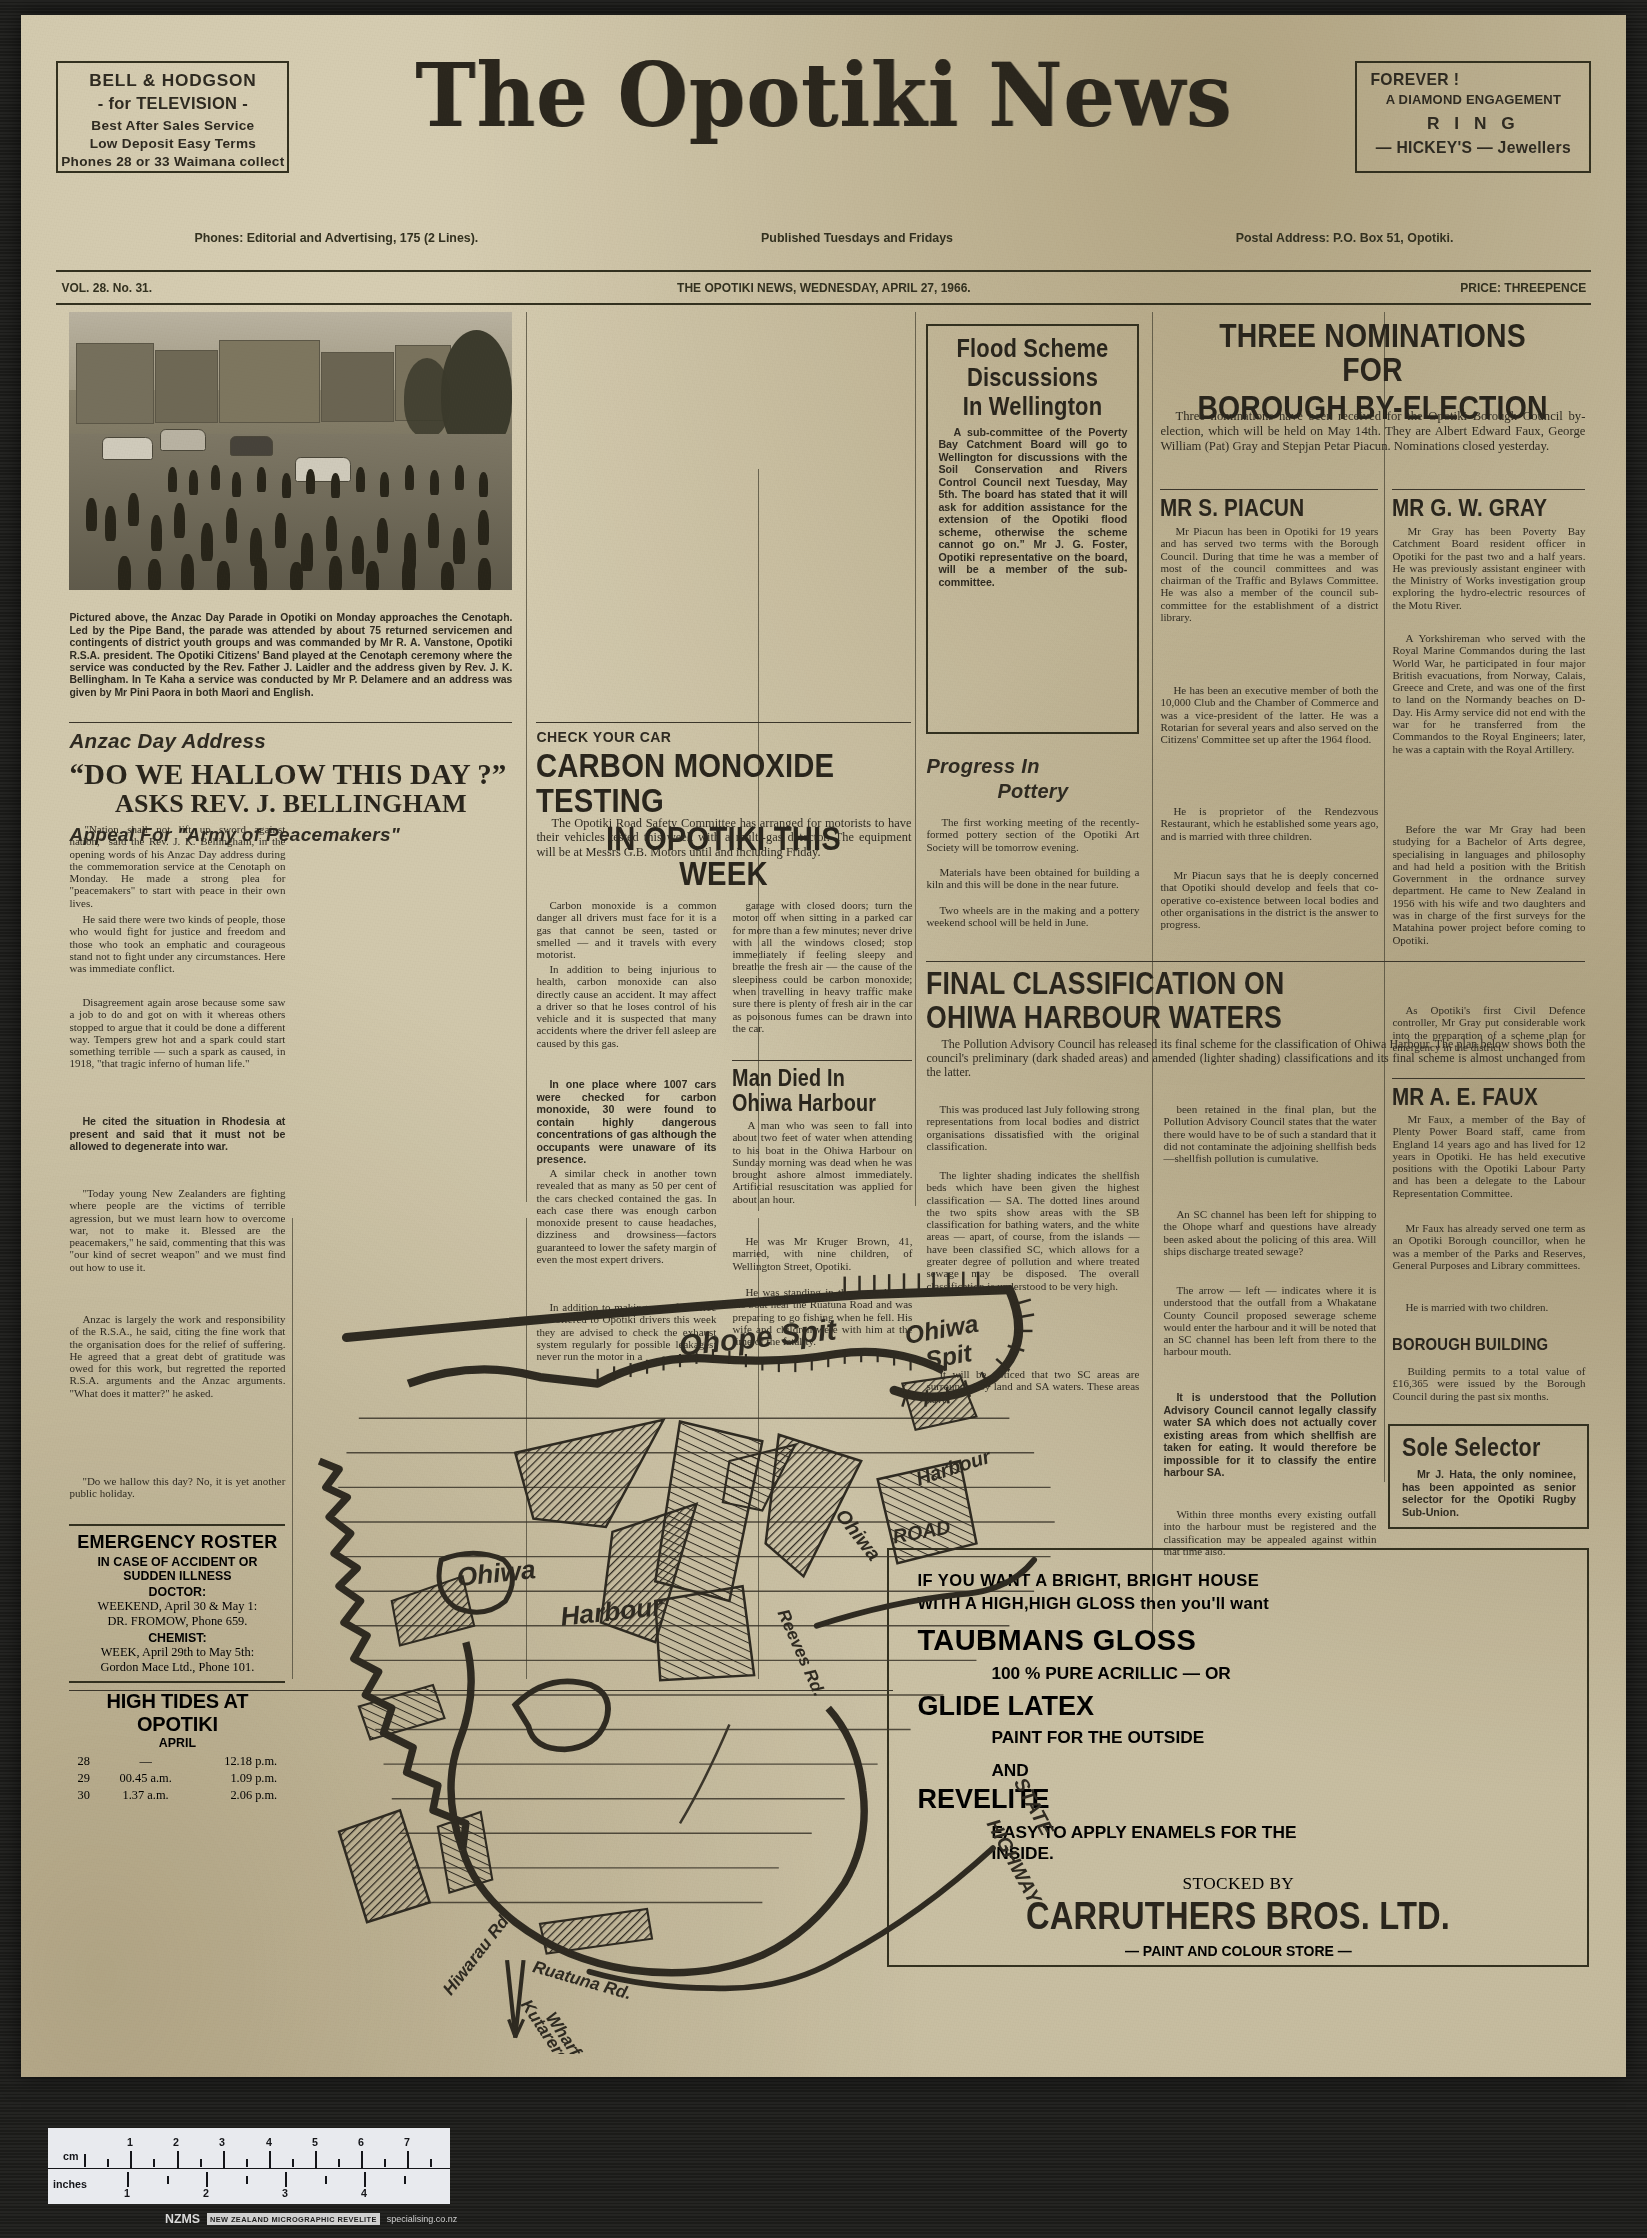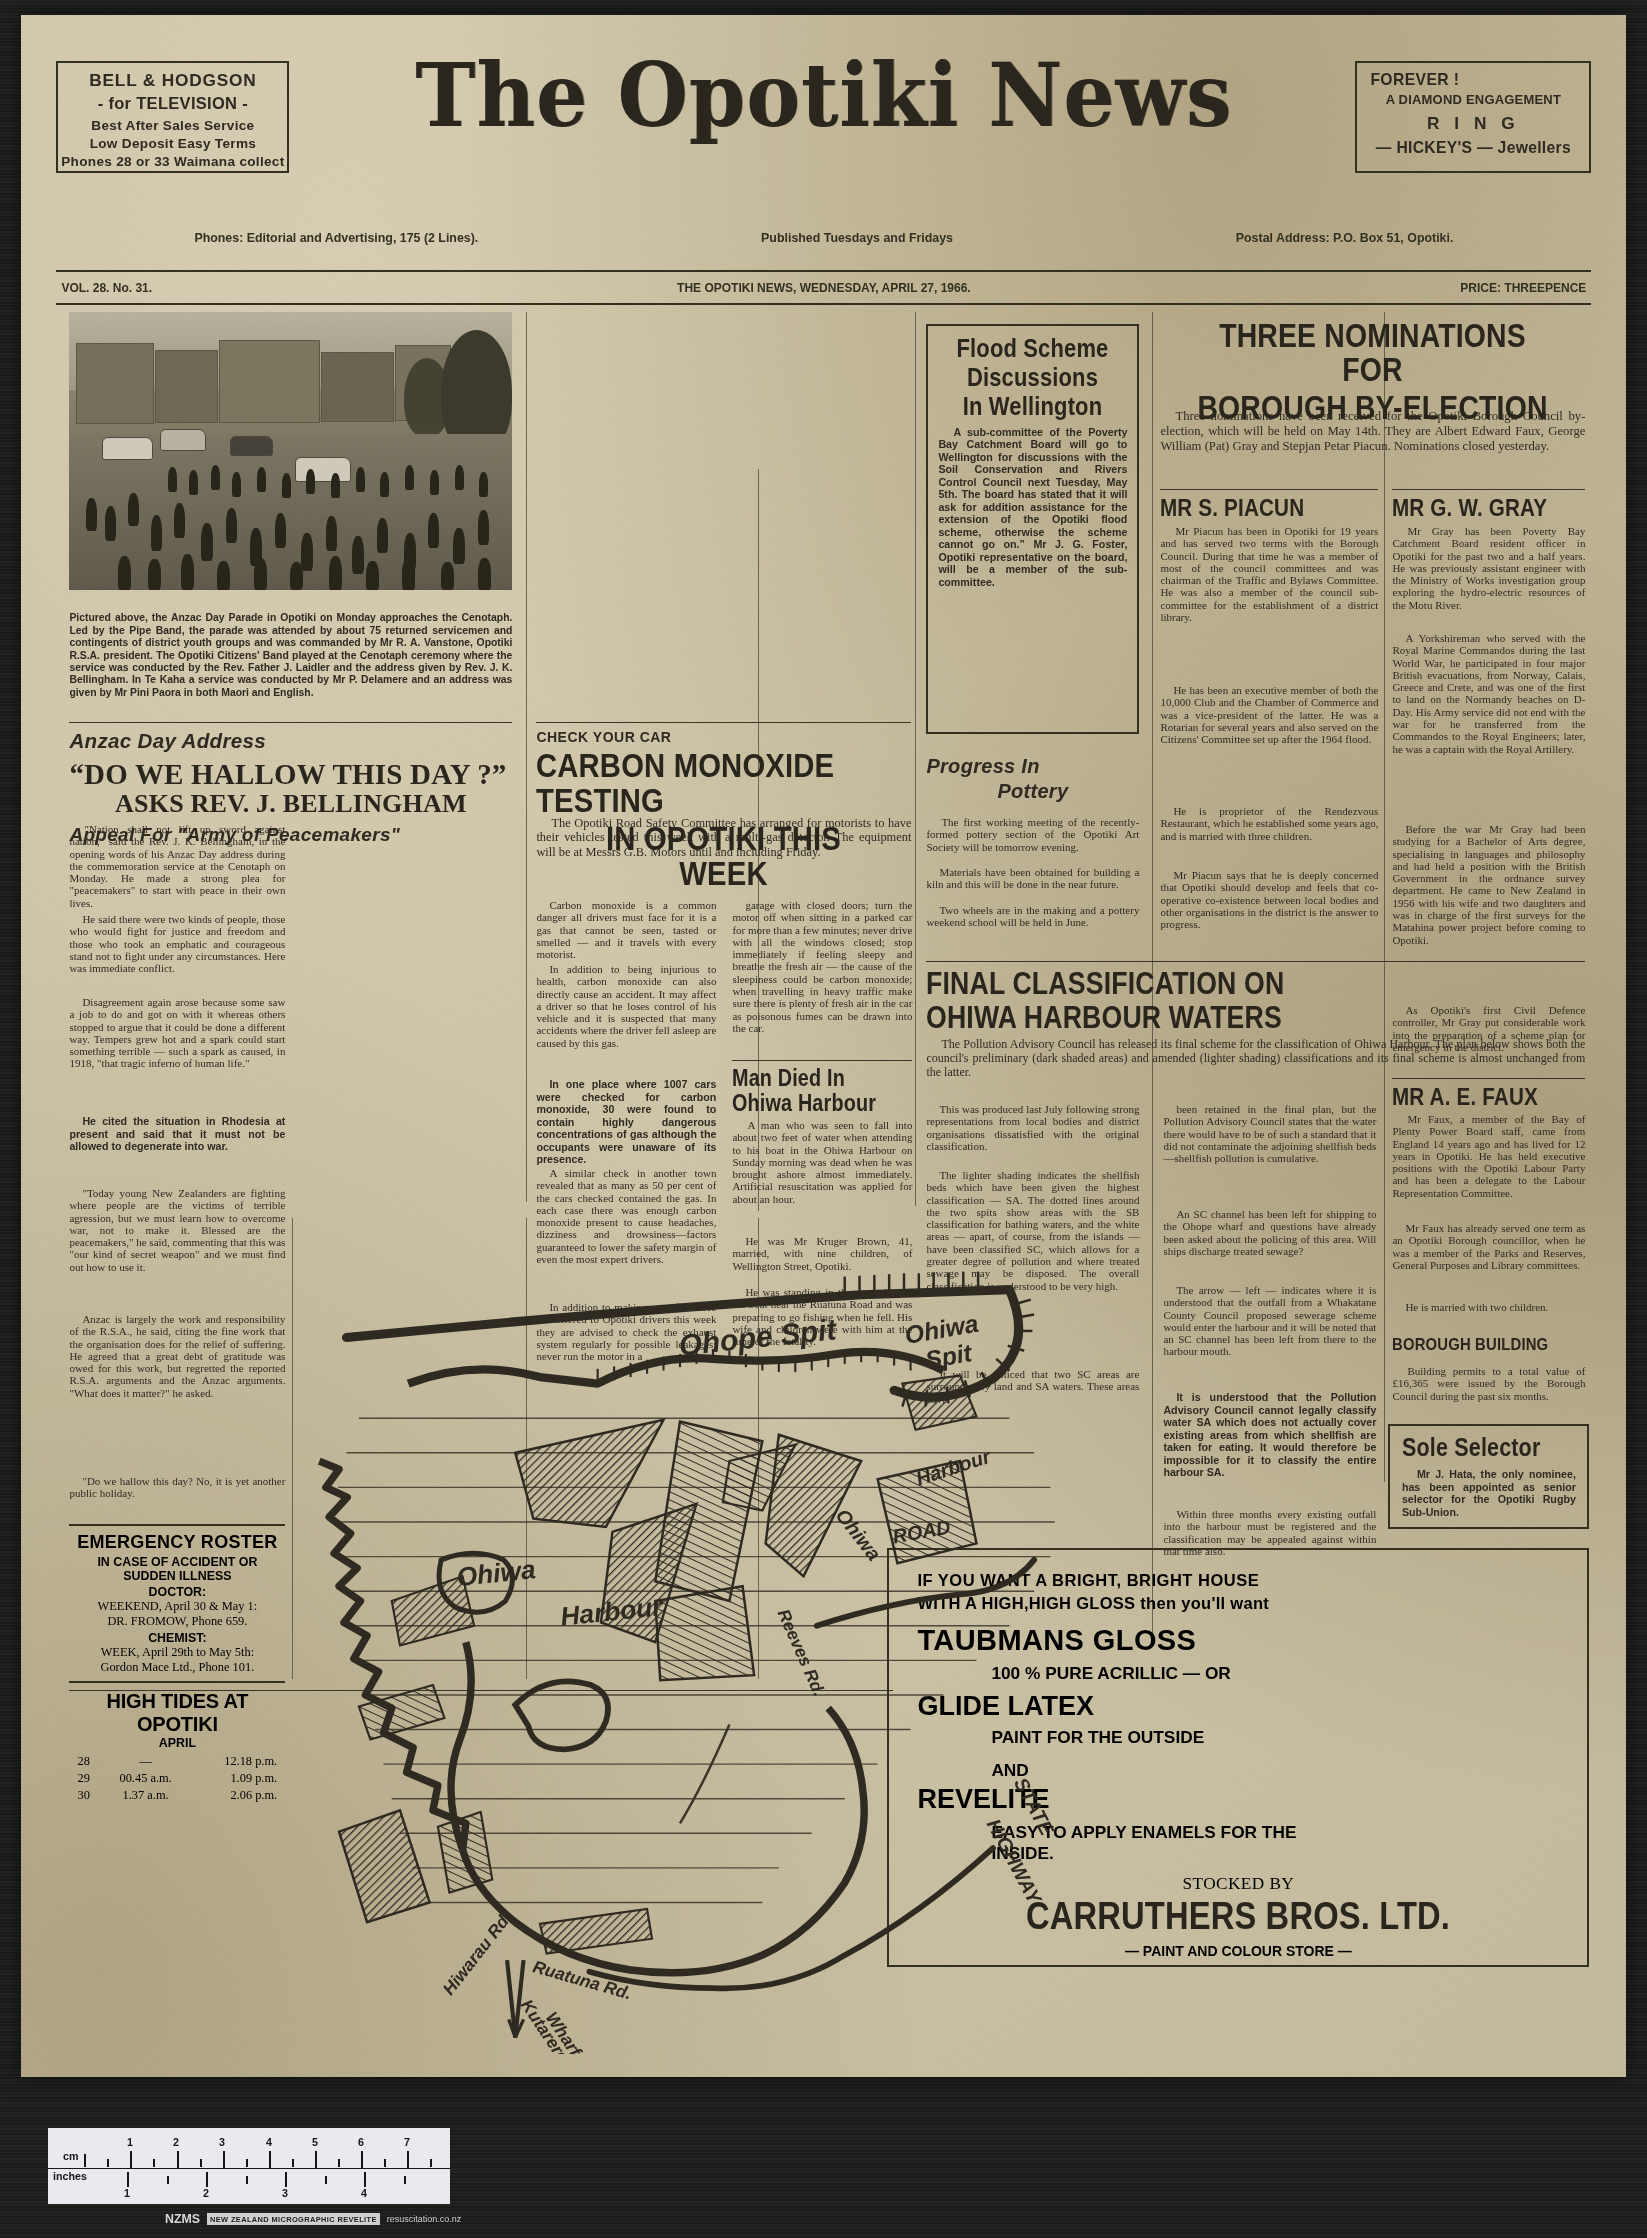--- a/index.html
+++ b/index.html
@@ -659,36 +659,36 @@
       <span class="tk" style="left:290px;top:26px;height:8.2px;"></span>
       <span class="tk" style="left:313px;top:18px;height:16.5px;"></span>
       <span class="num" style="left:310px;top:3.3px;">6</span>
       <span class="tk" style="left:336px;top:26px;height:8.2px;"></span>
       <span class="tk" style="left:359px;top:18px;height:16.5px;"></span>
       <span class="num" style="left:356px;top:3.3px;">7</span>
       <span class="tk" style="left:382px;top:26px;height:8.2px;"></span>
     </div>
     <div style="position:absolute;left:0;right:0;top:40px;height:0.8px;background:#15161a;"></div>
     <div class="tickrow" style="top:41px;">
-      <span class="unit" style="left:5px;top:1px;">inches</span>
+      <span class="unit" style="left:5px;top:9px;">inches</span>
       <span class="tk" style="left:79px;top:3.3px;height:15px;"></span>
       <span class="num" style="left:76px;top:18px;">1</span>
       <span class="tk" style="left:158px;top:3.3px;height:15px;"></span>
       <span class="num" style="left:155px;top:18px;">2</span>
       <span class="tk" style="left:237px;top:3.3px;height:15px;"></span>
       <span class="num" style="left:234px;top:18px;">3</span>
       <span class="tk" style="left:316px;top:3.3px;height:15px;"></span>
       <span class="num" style="left:313px;top:18px;">4</span>
       <span class="tk" style="left:119px;top:6.6px;height:8.2px;"></span>
       <span class="tk" style="left:198px;top:6.6px;height:8.2px;"></span>
       <span class="tk" style="left:277px;top:6.6px;height:8.2px;"></span>
       <span class="tk" style="left:356px;top:6.6px;height:8.2px;"></span>
     </div>
   </div>
 
   <div id="credit">
     <span class="nzms">NZMS</span>
     <span class="chip">NEW ZEALAND MICROGRAPHIC REVELITE</span>
-    <span class="mg">resuscitation.co.nz</span>
+    <span class="mg">specialising.co.nz</span>
   </div>
 
 </div>
 
 
 </body></html>

